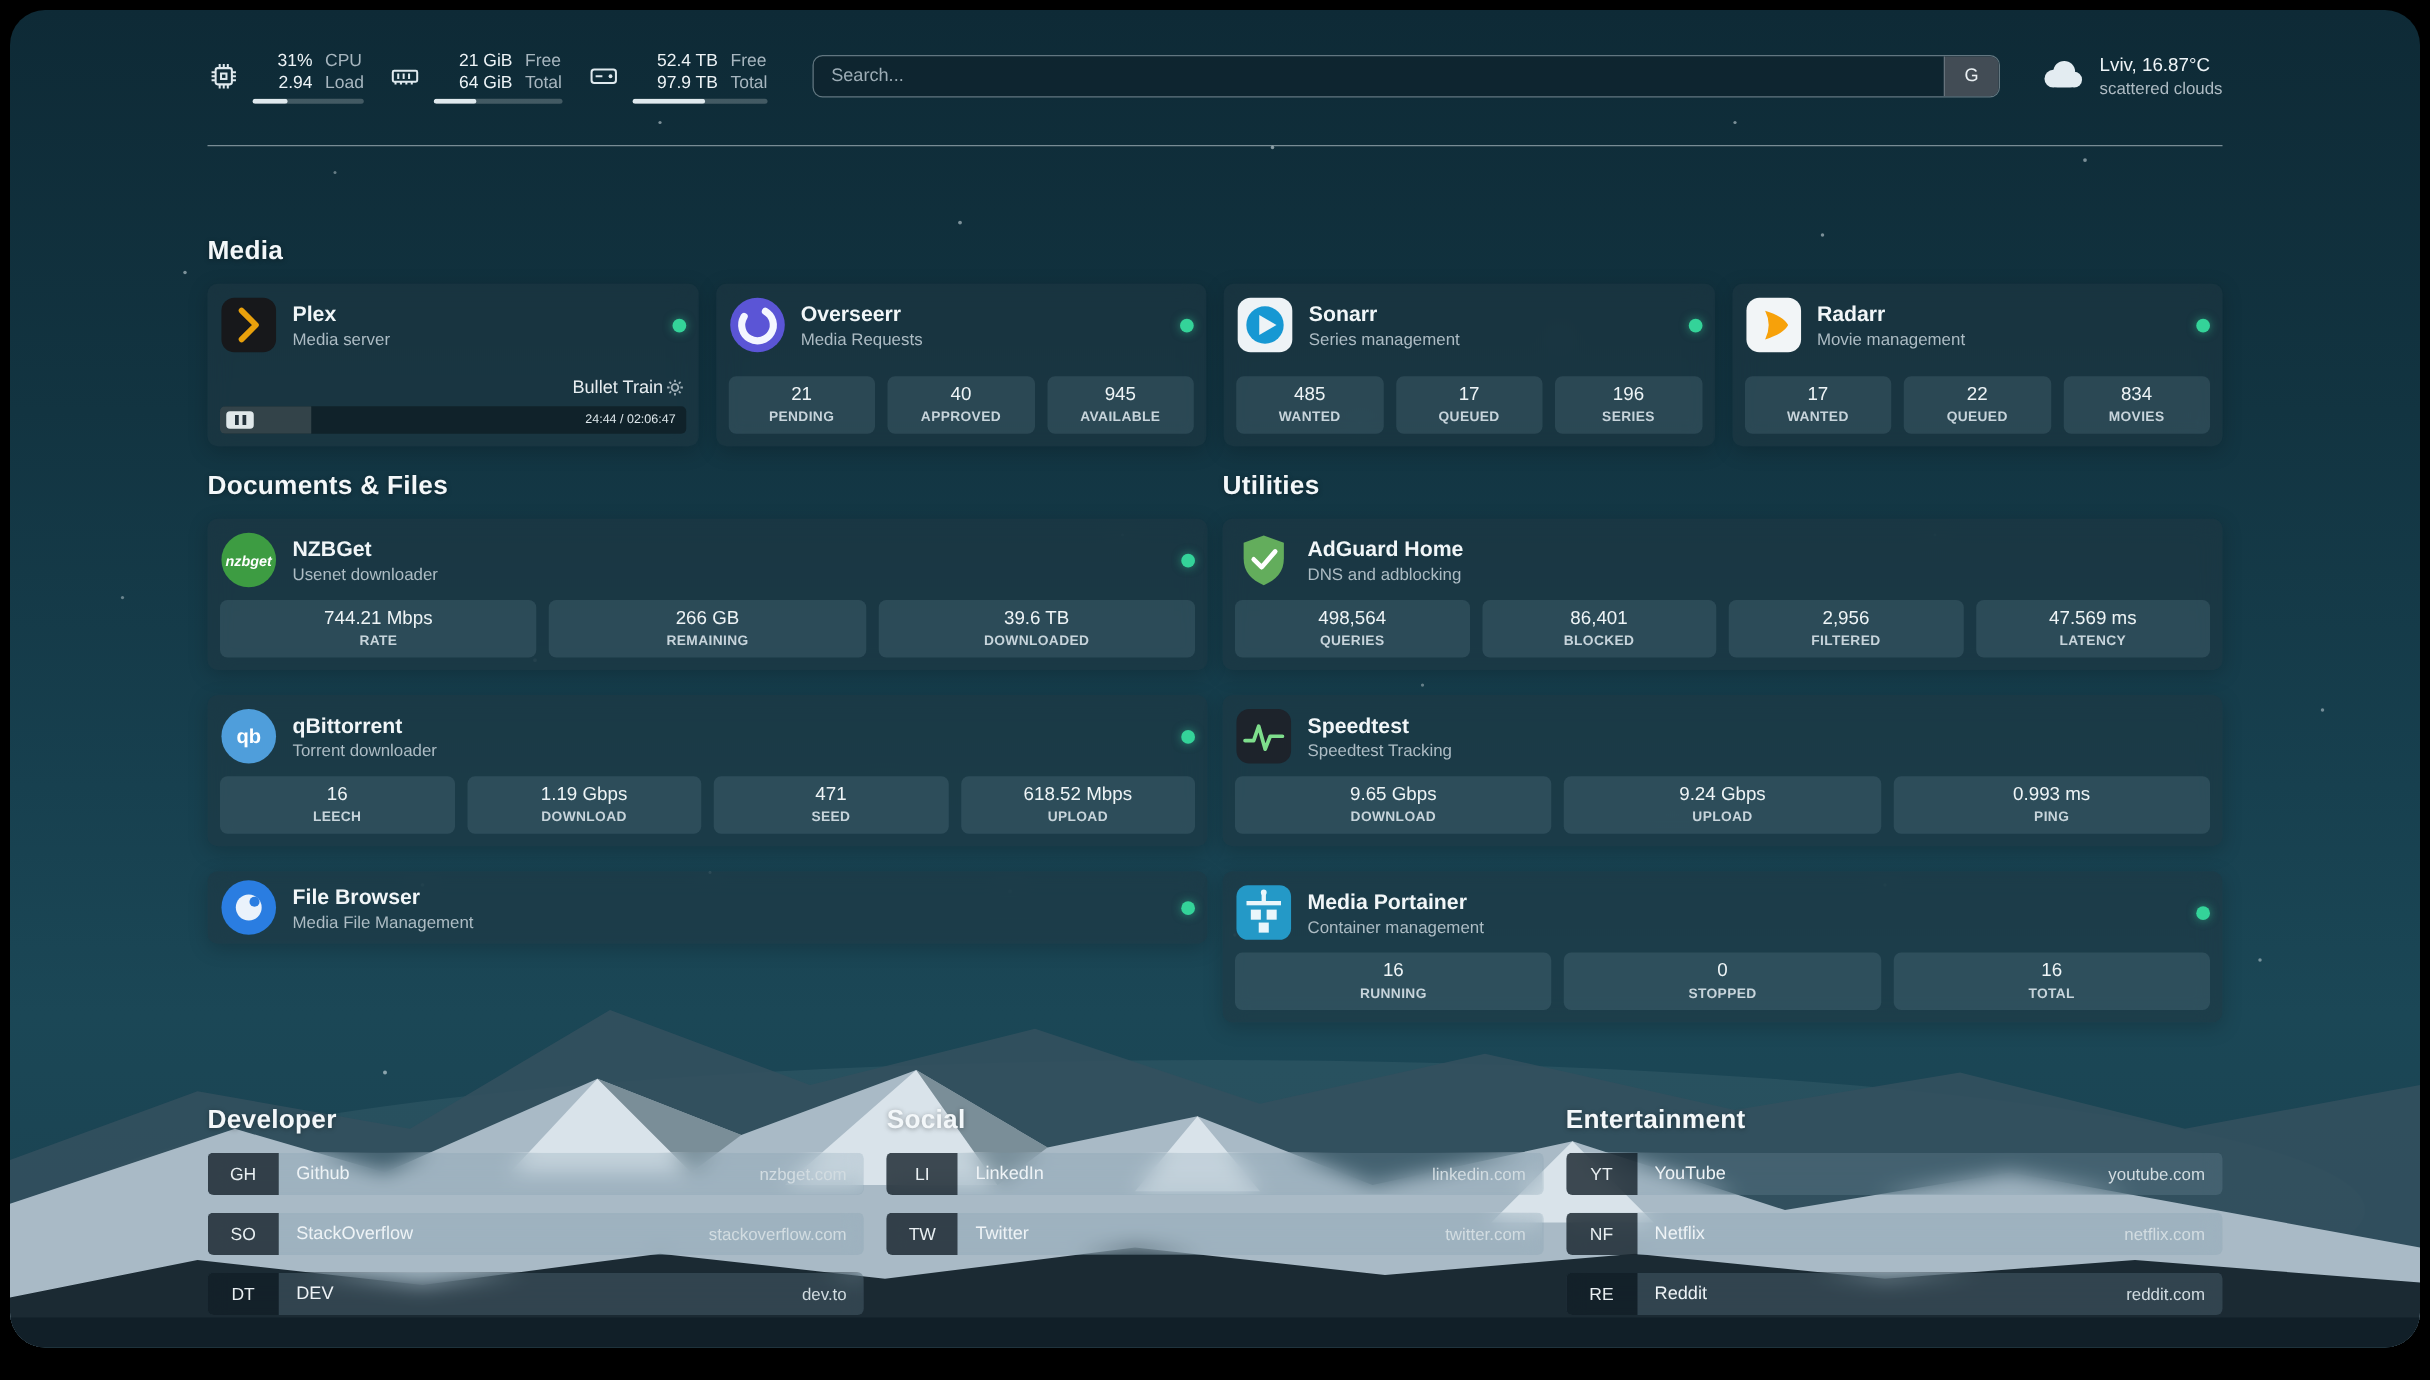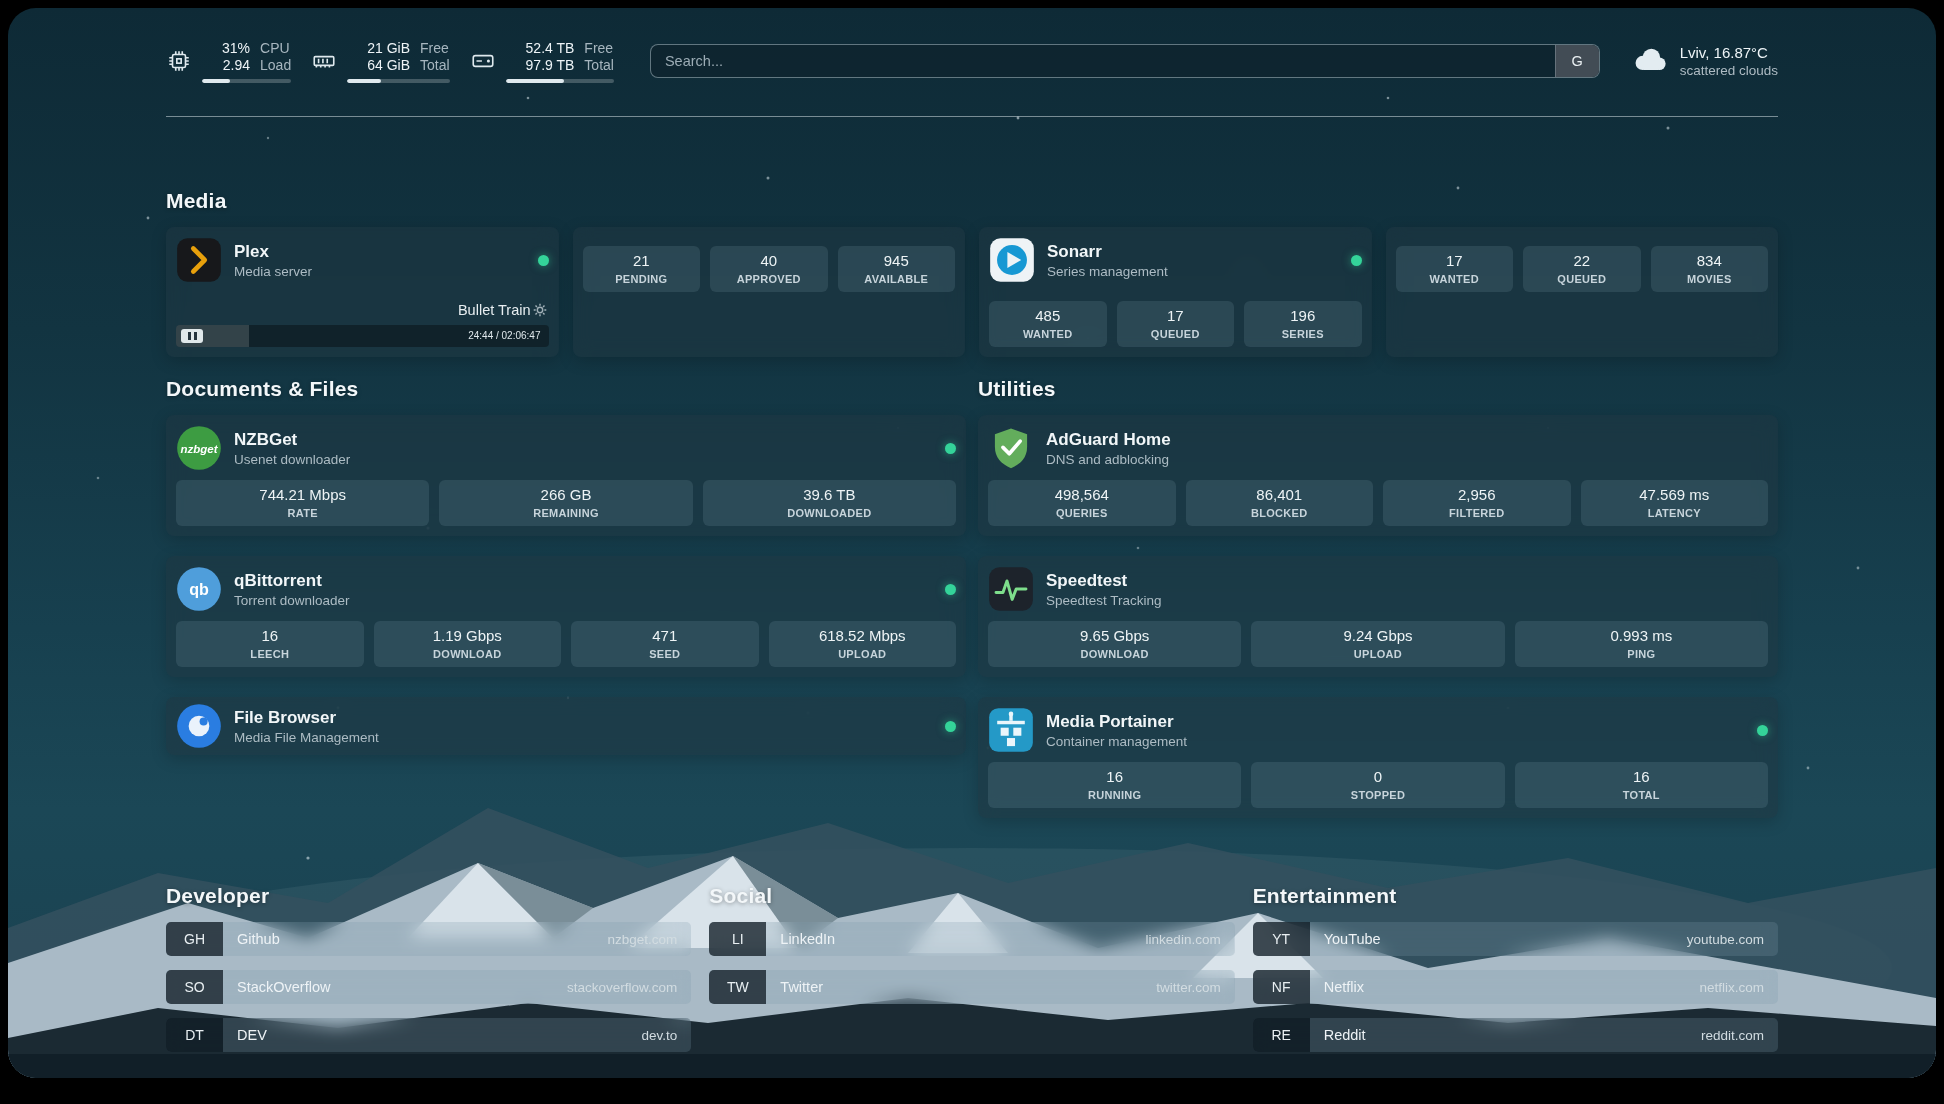--- a/index.html
+++ b/index.html
@@ -271,20 +271,33 @@
               <span class="np-pause">
                   <i></i>
                   <i></i>
                 </span>
               <span class="np-time">24:44 / 02:06:47</span>
             </div>
           </div>
         </div>
 
         <div class="card media-card">
+          <div class="card-head">
+            <span class="svc-icon">
+              <svg viewBox="0 0 40 40">
+                  <circle cx="20" cy="20" r="19" fill="#5b55d6"></circle>
+                <circle cx="20" cy="20" r="11" fill="none" stroke="#f4f6ff" stroke-width="5" stroke-dasharray="52 18" stroke-linecap="round" transform="rotate(-60 20 20)"></circle>
+                </svg>
+            </span>
+            <div class="svc-text">
+              <div class="svc-name">Overseerr</div>
+              <div class="svc-desc">Media Requests</div>
+            </div>
+            <span class="dot"></span>
+          </div>
           <div class="stats">
             <div class="stat">
               <div class="stat-v">21</div>
               <div class="stat-l">PENDING</div>
             </div>
             <div class="stat">
               <div class="stat-v">40</div>
               <div class="stat-l">APPROVED</div>
             </div>
             <div class="stat">
@@ -319,20 +332,33 @@
               <div class="stat-l">QUEUED</div>
             </div>
             <div class="stat">
               <div class="stat-v">196</div>
               <div class="stat-l">SERIES</div>
             </div>
           </div>
         </div>
 
         <div class="card media-card">
+          <div class="card-head">
+            <span class="svc-icon">
+              <svg viewBox="0 0 40 40">
+                  <rect x="1" y="1" width="38" height="38" rx="9" fill="#f2f5f7"></rect>
+                <path d="M14 10 Q27 14 30 20 Q27 26 14 30 Q19 20 14 10 Z" fill="#f7a10a"></path>
+                </svg>
+            </span>
+            <div class="svc-text">
+              <div class="svc-name">Radarr</div>
+              <div class="svc-desc">Movie management</div>
+            </div>
+            <span class="dot"></span>
+          </div>
           <div class="stats">
             <div class="stat">
               <div class="stat-v">17</div>
               <div class="stat-l">WANTED</div>
             </div>
             <div class="stat">
               <div class="stat-v">22</div>
               <div class="stat-l">QUEUED</div>
             </div>
             <div class="stat">

